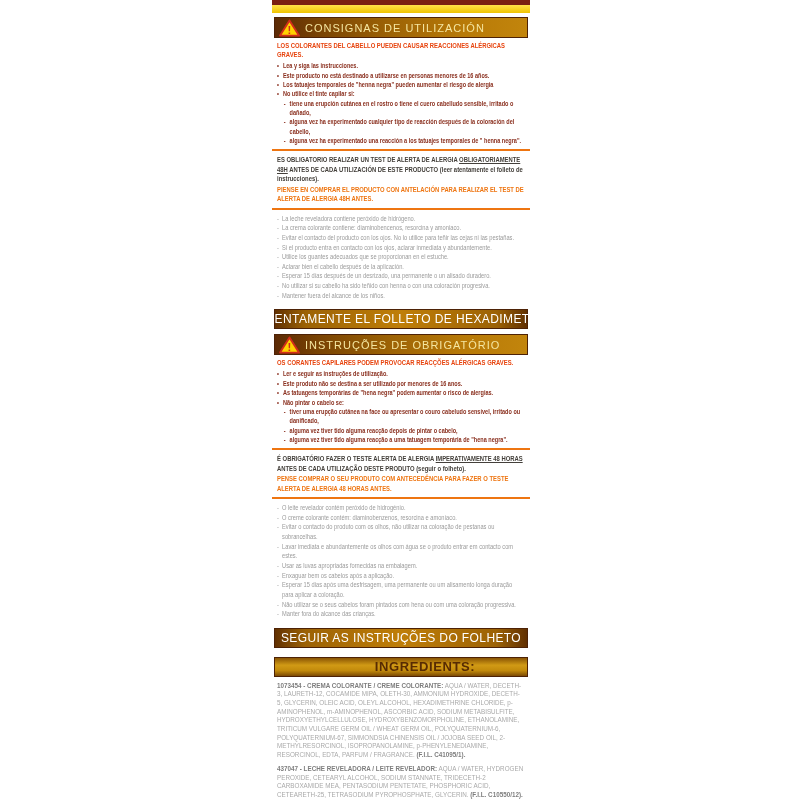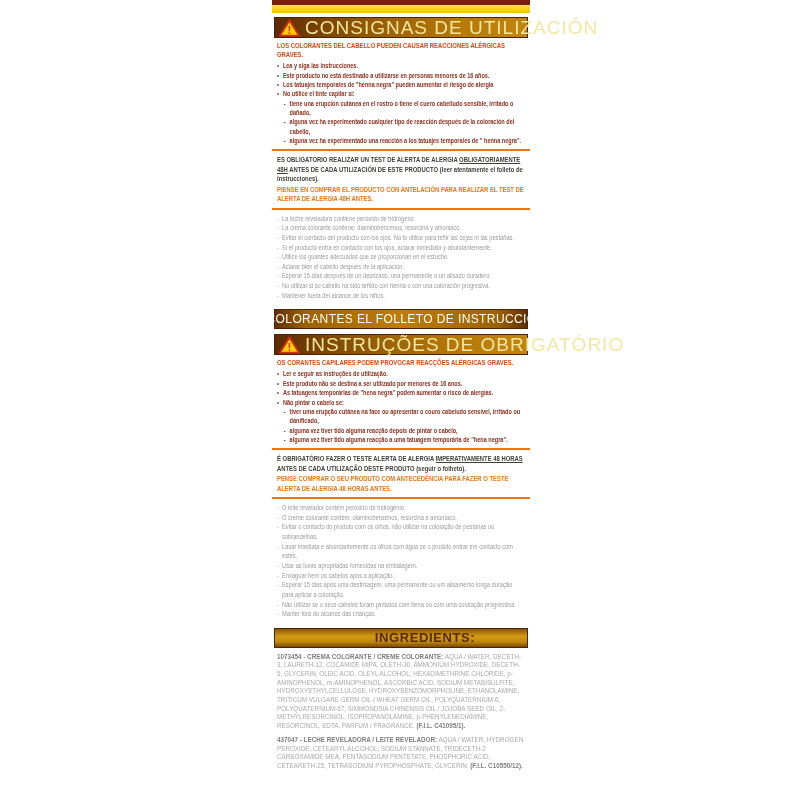--- a/index.html
+++ b/index.html
@@ -6,21 +6,21 @@
   .page{position:relative;width:800px;height:800px;background:#ffffff;overflow:hidden;
         font-family:"Liberation Sans",sans-serif;}
   .label{position:absolute;left:272px;top:0;width:258px;height:800px;background:#ffffff;}
 
   .bar-maroon{height:5px;background:#7a1e12;}
   .bar-yellow{height:8px;background:linear-gradient(180deg,#ffe049,#f0c400);margin-bottom:4px;}
 
   .hdr{height:21px;margin:0 2px 3px 2px;display:flex;align-items:center;gap:5px;padding:0 4px;
        background:linear-gradient(90deg,#5c2a05 0%,#7a4403 18%,#9c6205 45%,#b87a08 75%,#c2850c 100%);
        border:1px solid #4d2206;box-sizing:border-box;}
-  .hdr-t{color:#f5e6a0;font-size:19px;letter-spacing:1px;white-space:nowrap;}
+  .hdr-t{color:#f5e6a0;font-size:11px;letter-spacing:1px;white-space:nowrap;}
 
   .content{padding:0 5px;}
   .cx{transform:scaleX(0.84);transform-origin:0 0;width:119%;}
   .cx2{transform:scaleX(0.90);transform-origin:0 0;width:111%;}
 
   .alert{color:#e7430d;font-weight:bold;font-size:7px;line-height:1.3;margin:2px 0 2px 0;}
   .bullets{color:#8a2f1e;font-weight:bold;font-size:6.6px;line-height:1.42;}
   .li{display:flex;}
   .li .m{width:7px;flex:0 0 7px;}
   .li[data-ind="1"]{margin-left:8px;}
@@ -137,21 +137,21 @@
             <span class="m">-</span>
             <span class="t">No utilizar si su cabello ha sido teñido con henna o con una coloración progresiva.</span>
           </div>
           <div class="li">
             <span class="m">-</span>
             <span class="t">Mantener fuera del alcance de los niños.</span>
           </div>
         </div>
     </div>
 
-    <div class="banner">LEA COLORANTES EL FOLLETO DE INSTRUCCIONES</div>
+    <div class="banner">LEA ATENTAMENTE EL FOLLETO DE HEXADIMETHRINE</div>
 
     <div class="hdr">
       <svg class="tri" width="21" height="18" viewBox="0 0 22 19">
         <polygon points="11,1.5 21,17.5 1,17.5" fill="#ffd100" stroke="#d22d1b" stroke-width="2" stroke-linejoin="round"></polygon>
         <text x="11" y="15.5" fill="#d22d1b" font-size="12" font-weight="bold" text-anchor="middle">!</text>
       </svg>
       <span class="hdr-t">INSTRUÇÕES DE OBRIGATÓRIO</span>
     </div>
 
     <div class="content">
@@ -230,20 +230,21 @@
             <span class="m">-</span>
             <span class="t">Não utilizar se o seus cabelos foram pintados com hena ou com uma coloração progressiva.</span>
           </div>
           <div class="li">
             <span class="m">-</span>
             <span class="t">Manter fora do alcance das crianças.</span>
           </div>
         </div>
     </div>
 
+    <div class="banner">SEGUIR AS INSTRUÇÕES DO FOLHETO</div>
 
     <div class="banner ing-banner">INGREDIENTS:</div>
 
     <div class="content">
       <div class="ings cx2">
           <p class="ing"><span class="lead">1073454 - CREMA COLORANTE / CREME COLORANTE:</span> <span class="body">AQUA / WATER, DECETH-3, LAURETH-12, COCAMIDE MIPA, OLETH-30, AMMONIUM HYDROXIDE, DECETH-5, GLYCERIN, OLEIC ACID, OLEYL ALCOHOL, HEXADIMETHRINE CHLORIDE, p-AMINOPHENOL, m-AMINOPHENOL, ASCORBIC ACID, SODIUM METABISULFITE, HYDROXYETHYLCELLULOSE, HYDROXYBENZOMORPHOLINE, ETHANOLAMINE, TRITICUM VULGARE GERM OIL / WHEAT GERM OIL, POLYQUATERNIUM-6, POLYQUATERNIUM-67, SIMMONDSIA CHINENSIS OIL / JOJOBA SEED OIL, 2-METHYLRESORCINOL, ISOPROPANOLAMINE, p-PHENYLENEDIAMINE, RESORCINOL, EDTA, PARFUM / FRAGRANCE.</span> <span class="fil">(F.I.L. C41095/1).</span></p>
           <p class="ing"><span class="lead">437047 - LECHE REVELADORA / LEITE REVELADOR:</span> <span class="body">AQUA / WATER, HYDROGEN PEROXIDE, CETEARYL ALCOHOL, SODIUM STANNATE, TRIDECETH-2 CARBOXAMIDE MEA, PENTASODIUM PENTETATE, PHOSPHORIC ACID, CETEARETH-25, TETRASODIUM PYROPHOSPHATE, GLYCERIN.</span> <span class="fil">(F.I.L. C10550/12).</span></p>
         </div>
     </div>
 

